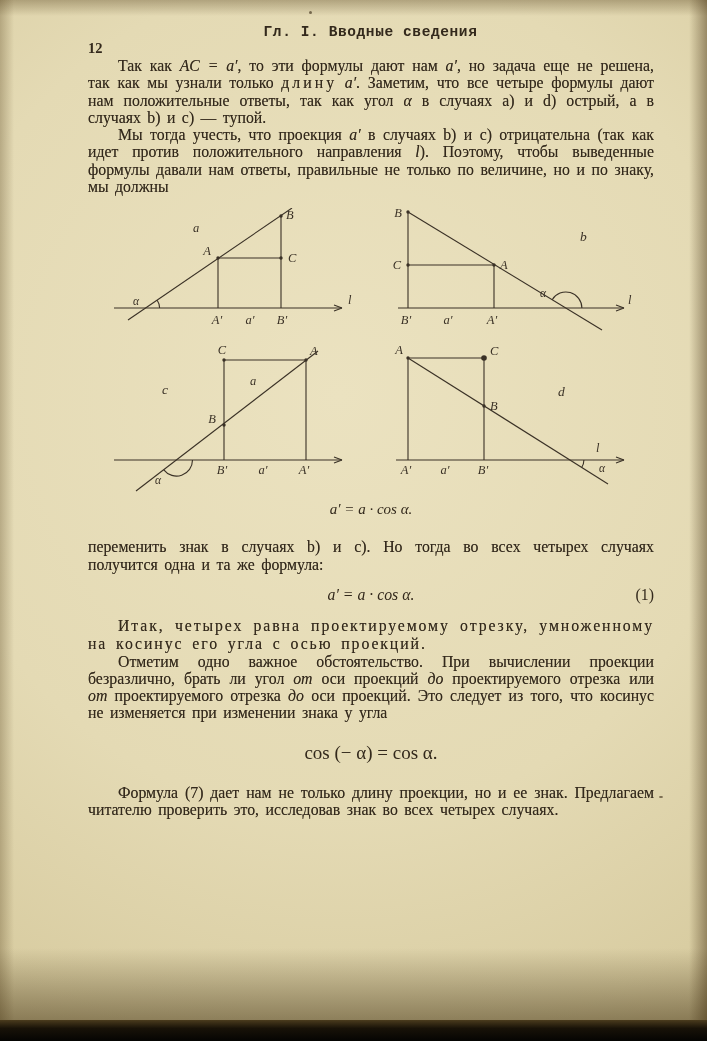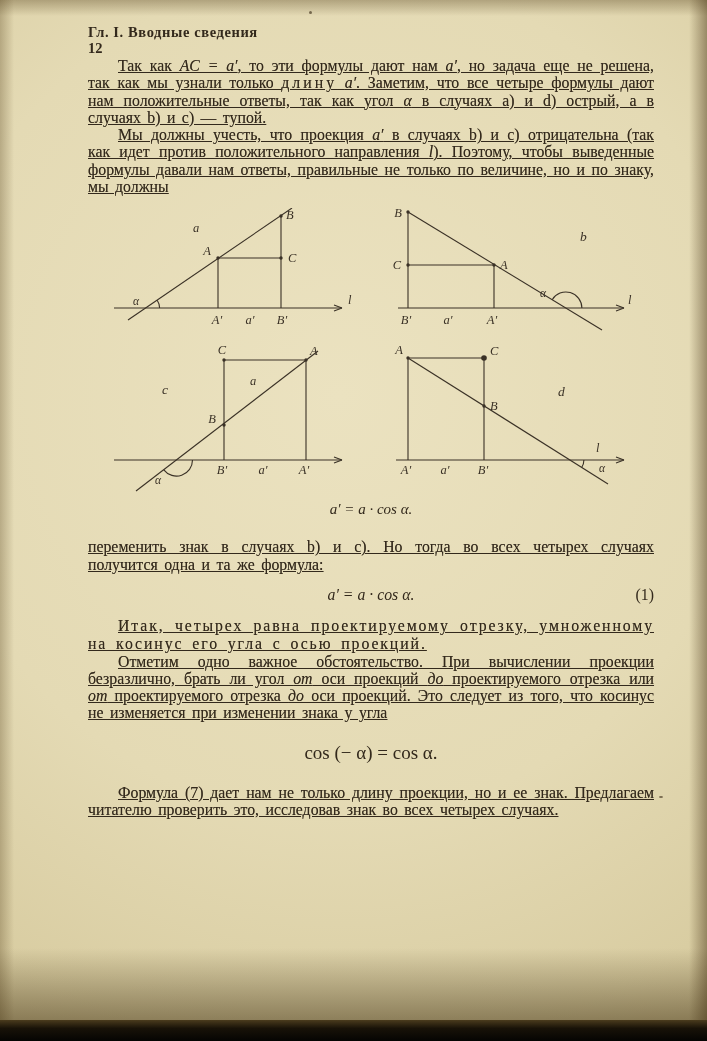--- a/index.html
+++ b/index.html
@@ -26,25 +26,25 @@
                  background:linear-gradient(to bottom, rgba(58,42,12,0), rgba(58,42,12,.5)); }
   .band-black  { position:absolute; left:0; right:0; bottom:0; height:21px;
                  background:linear-gradient(to bottom, #4a3b1d 0%, #181208 40%, #050402 100%); }
   .speck { position:absolute; border-radius:50%; background:#4a3c26; opacity:.7; }
 
   .content { position: absolute; left: 88px; top: 24px; width: 566px; }
 
   .header { position: relative; height: 20px; font-weight: bold;
             font-size: 14.5px; margin-bottom: 13px; }
   .page-num { position: absolute; left: 0; top: 16px; }
-  .header-title { position:absolute; left:0; right:1px; letter-spacing:.6px; }
+  .header-title { position:absolute; left:0; right:1px; text-align:center; letter-spacing:.6px;font-family:Liberation Mono, monospace; }
 
   p { margin: 0; text-align: justify; text-indent: 30px;
       font-size: 15.8px; line-height: 17.3px; word-spacing: 2.5px;
-      text-shadow: 0 0 .4px rgba(51,41,28,.55); text-decoration: underline; }
+      text-shadow: 0 0 .4px rgba(51,41,28,.55); }
   p.no-indent { text-indent: 0; }
   .math { font-style: italic; }
   .sp { letter-spacing: 3px; }
   .spaced { letter-spacing: 1.9px; word-spacing: 3px; line-height: 17.8px; }
 
   .figure { margin-top: 13px; }
   svg { display: block; margin: 0 auto; }
   svg text { font-family: "Liberation Serif", serif; font-style: italic;
              font-size: 12.5px; fill: #3a3126; }
   svg text.small { font-size: 11.5px; }
@@ -66,21 +66,21 @@
 
 <div class="page">
   <div class="content">
 
     <div class="header">
       <span class="page-num">12</span>
       <span class="header-title">Гл. I. Вводные сведения</span>
     </div>
 
     <p><span>Так как </span><span class="math">AC = a′</span><span>, то эти формулы дают нам </span><span class="math">a′</span><span>, но задача еще не решена, так как мы узнали только </span><span class="sp">длину</span><span> </span><span class="math">a′</span><span>. Заметим, что все четыре формулы дают нам положительные ответы, так как угол </span><span class="math">α</span><span> в случаях a) и d) острый, а в случаях b) и c) — тупой.</span></p>
-    <p><span>Мы должны учесть, что проекция </span><span class="math">a′</span><span> в случаях b) и c) отрицательна (так как идет против положительного направления </span><span class="math">l</span><span>). Поэтому, чтобы выведенные формулы давали нам ответы, правильные не только по величине, но и по знаку, мы должны</span></p>
+    <p><span>Мы тогда учесть, что проекция </span><span class="math">a′</span><span> в случаях b) и c) отрицательна (так как идет против положительного направления </span><span class="math">l</span><span>). Поэтому, чтобы выведенные формулы давали нам ответы, правильные не только по величине, но и по знаку, мы должны</span></p>
 
     <div class="figure">
       <svg width="550" height="284" viewBox="0 0 550 284">
 
         <g>
           <line x1="18" y1="100" x2="246" y2="100"></line>
           <path d="M246,100 l-8,-3 M246,100 l-8,3"></path>
           <line x1="32" y1="112" x2="196" y2="0"></line>
           <line x1="185" y1="8" x2="185" y2="100"></line>
           <line x1="122" y1="50" x2="185" y2="50"></line>

